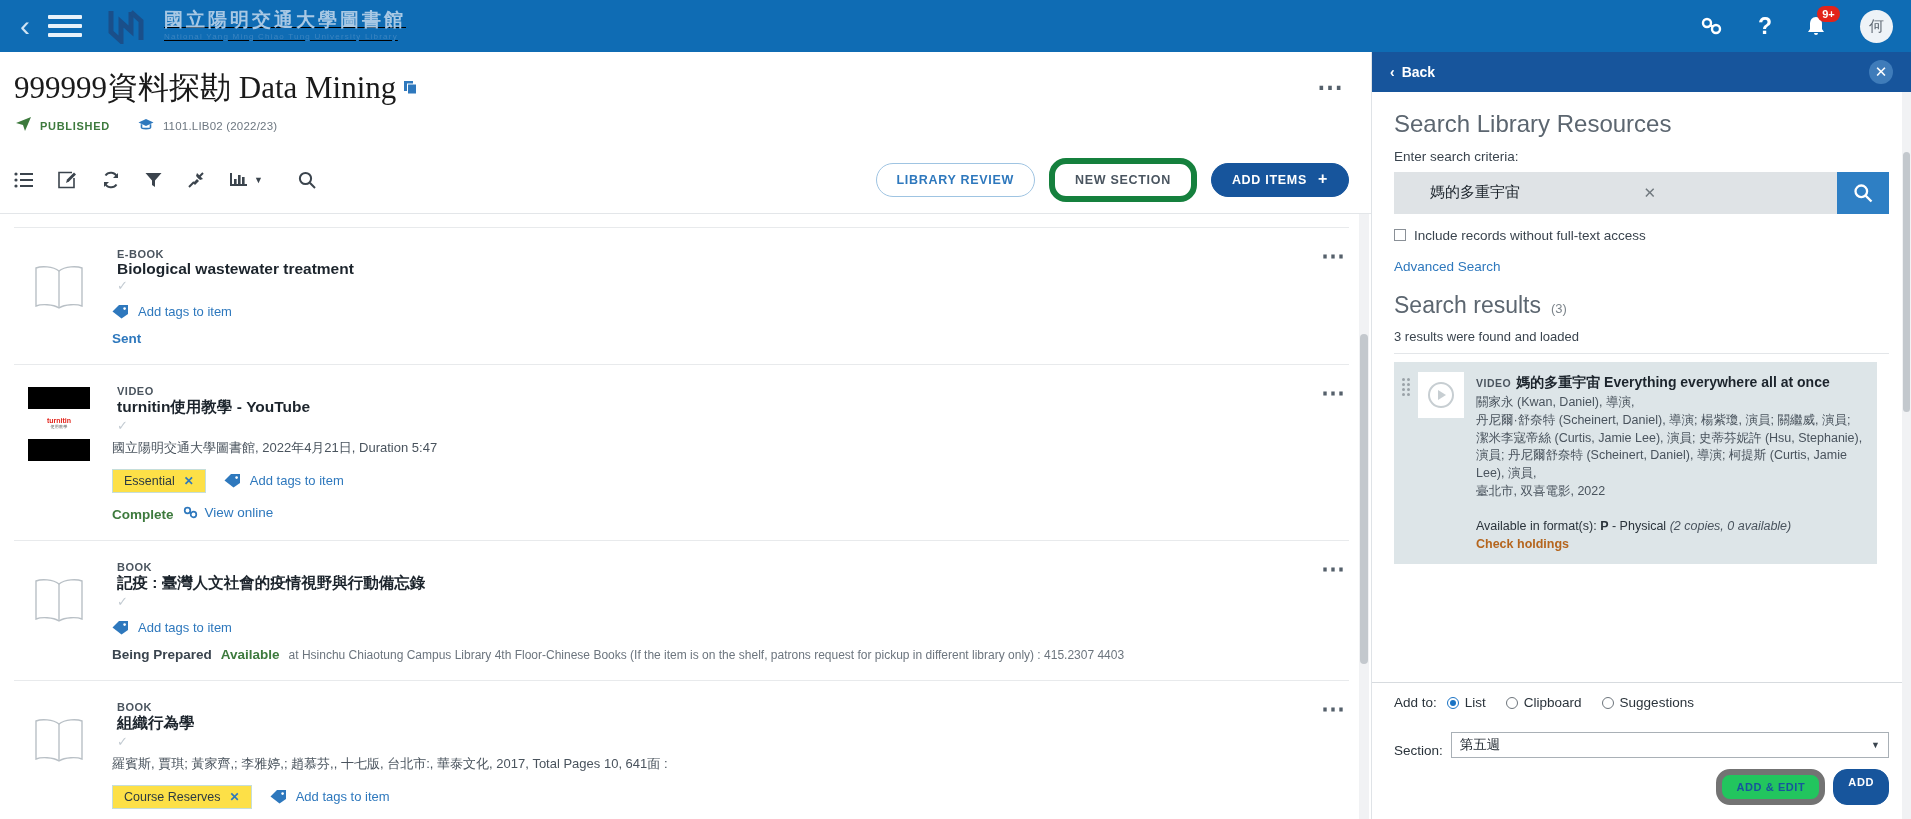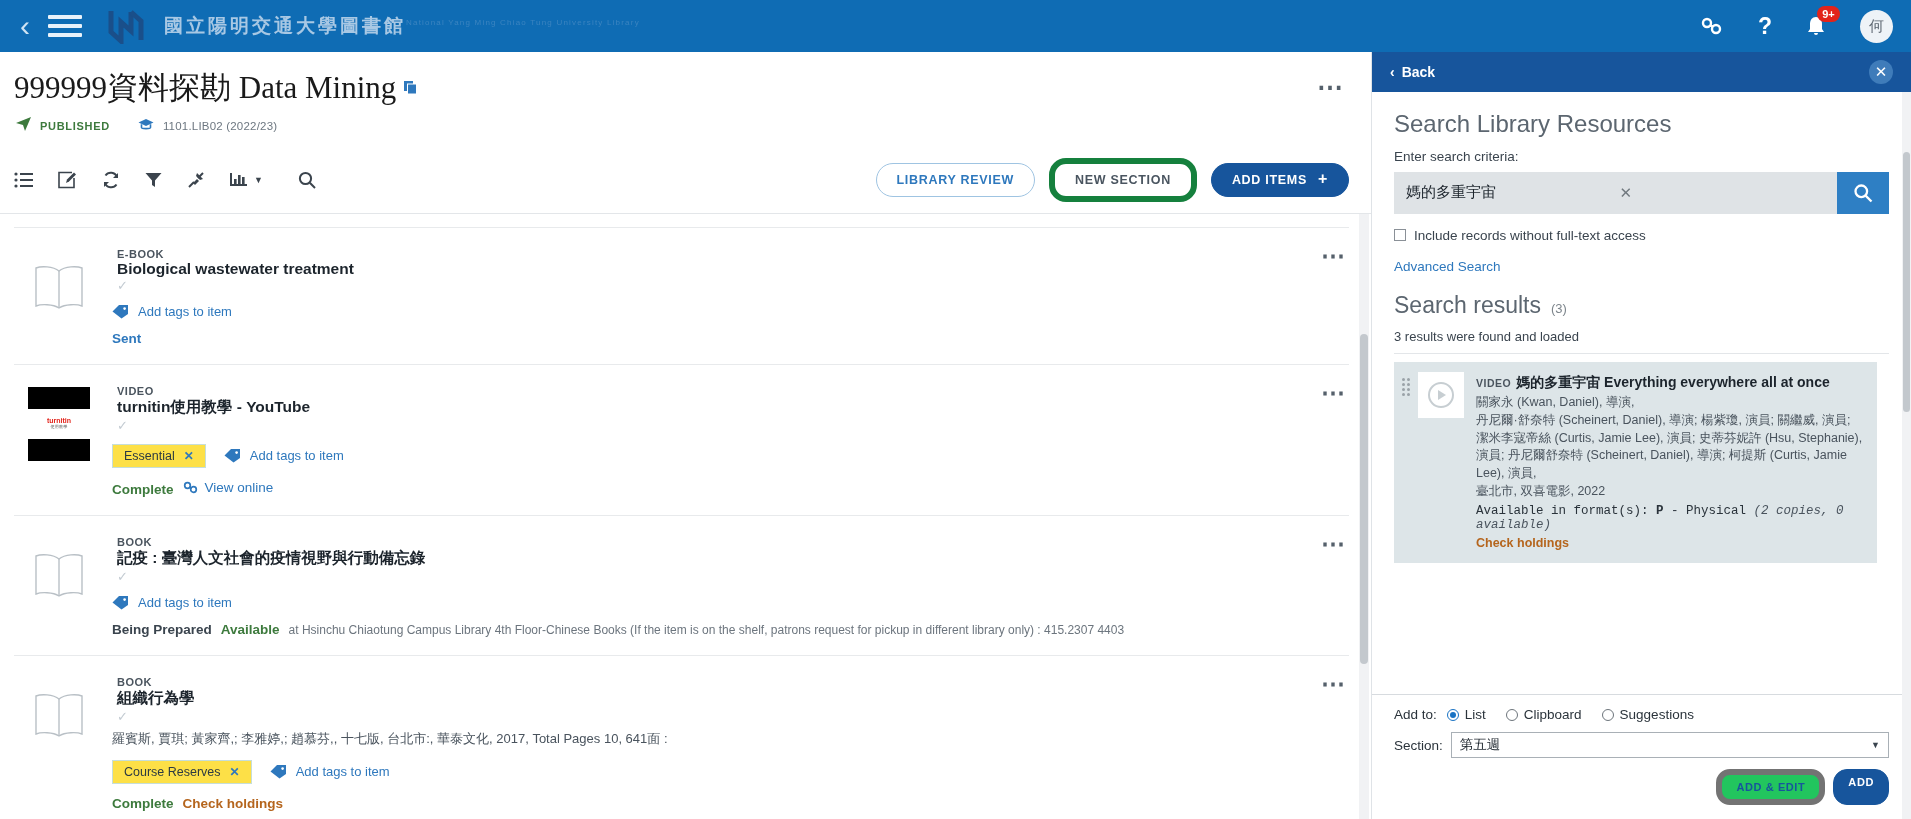--- a/index.html
+++ b/index.html
@@ -14,21 +14,21 @@
   .topbar {
     height: 52px; background: #0f6cb4; display: flex; align-items: center;
     padding: 0 18px 0 10px; flex: 0 0 52px; position: relative; z-index: 40;
   }
   .tb-back { color: #cfe4f4; font-size: 30px; line-height: 1; padding: 0 10px; cursor: pointer; font-weight: 300; }
   .tb-burger { width: 34px; height: 26px; margin-left: 8px; display: flex; flex-direction: column;
                justify-content: space-between; cursor: pointer; padding: 2px 0; }
   .tb-burger i { display: block; height: 4px; background: #e9f2fa; border-radius: 1px; }
   .brand { display: flex; align-items: center; margin-left: 26px; }
   .brand-mark { width: 42px; height: 36px; margin-right: 14px; }
-  .brand-text { display: flex; flex-direction: row; justify-content: center; }
+  .brand-text { display: flex; flex-direction: column; justify-content: center; text-decoration: underline; }
   .brand-cn { color: #a8c8e4; font-size: 19px; letter-spacing: 3px; font-weight: 600; line-height: 1.05; }
   .brand-en { color: #3b84c0; font-size: 8px; letter-spacing: 1.2px; line-height: 1.3; margin-top: 2px; }
   .tb-right { margin-left: auto; display: flex; align-items: center; gap: 34px; }
   .tb-ic { color: #ffffff; cursor: pointer; display: flex; align-items: center; justify-content: center; position: relative; }
   .tb-help { font-size: 23px; font-weight: 700; }
   .badge {
     position: absolute; top: -9px; right: -14px; background: #e2231a; color: #fff;
     font-size: 11px; font-weight: 700; border-radius: 11px; padding: 2px 5px; min-width: 23px;
     text-align: center; line-height: 1.1;
   }
@@ -130,21 +130,21 @@
     color: #fff; display: flex; align-items: center; justify-content: center; font-size: 15px; cursor: pointer;
   }
   .panel-body { flex: 1; padding: 18px 22px 0 22px; overflow: hidden; display: flex; flex-direction: column; min-height: 0; }
   .p-h1 { font-size: 24px; color: #5c6670; font-weight: 400; line-height: 1.2; }
   .p-label { font-size: 13.5px; color: #3a444e; margin-top: 10px; }
   .searchbar { display: flex; margin-top: 8px; height: 42px; }
   .sinput {
     flex: 1; background: #dfe3e6; border: none; display: flex; align-items: center;
     padding: 0 12px; font-size: 15px; color: #1c242c;
   }
-  .sinput span { flex: 1; }
+  .sinput span { flex: 1; margin-left: 24px; }
   .sclear { color: #71797f; font-size: 15px; cursor: pointer; padding-left: 8px; }
   .sbtn { width: 52px; background: #2e7fc4; display: flex; align-items: center; justify-content: center; cursor: pointer; }
   .chkrow { display: flex; align-items: center; gap: 8px; margin-top: 14px; }
   .chkbox { width: 12px; height: 12px; border: 1px solid #8a9097; background: #fff; }
   .chklabel { font-size: 13.5px; color: #3a444e; }
   .advlink { color: #2e78bd; font-size: 13.5px; margin-top: 16px; cursor: pointer; display: inline-block; }
   .p-h2 { font-size: 23px; color: #5c6670; font-weight: 400; margin-top: 18px; display: flex; align-items: baseline; gap: 10px; }
   .p-h2 .cnt { font-size: 13px; color: #7d858c; }
   .resline { font-size: 13px; color: #3a444e; margin-top: 10px; padding-bottom: 9px; border-bottom: 1px solid #e3e6e9; }
   .results { margin-top: 8px; flex: 1; min-height: 0; overflow: hidden; position: relative; }
@@ -159,35 +159,35 @@
     display: flex; align-items: center; justify-content: center;
   }
   .play { width: 26px; height: 26px; border: 2px solid #c7ced2; border-radius: 50%;
           display: flex; align-items: center; justify-content: center; }
   .play i { width: 0; height: 0; border-left: 8px solid #c7ced2; border-top: 5px solid transparent;
             border-bottom: 5px solid transparent; margin-left: 2px; }
   .rbody { flex: 1; min-width: 0; }
   .rtitle { font-size: 14px; color: #1c242c; font-weight: 700; line-height: 1.45; }
   .rkind { font-size: 10.5px; font-weight: 700; letter-spacing: 0.5px; color: #4a545e; margin-right: 5px; }
   .rmeta { font-size: 12.5px; color: #49535d; line-height: 1.42; margin-top: 2px; }
-  .ravail { font-size: 12.5px; color: #2a333b; margin-top: 3px; font-family: Liberation Mono, monospace; }
+  .ravail { font-size: 12.5px; color: #2a333b; margin-top: 18px; }
   .ravail b { font-weight: 700; }
   .ravail i { color: #49535d; }
   .rchk { color: #b5651d; font-size: 12.5px; font-weight: 600; margin-top: 4px; display: inline-block; cursor: pointer; }
   .addto {
     border-top: 1px solid #d7dbdf; padding: 12px 22px 14px 22px; background: #fff; flex: 0 0 auto;
   }
   .addto-row { display: flex; align-items: center; gap: 6px; font-size: 13.5px; color: #2a333b; }
   .addto-row .lbl { margin-right: 4px; }
   .radio { width: 12px; height: 12px; border-radius: 50%; border: 1px solid #6d757c; background: #fff;
            display: inline-flex; align-items: center; justify-content: center; cursor: pointer; }
   .radio.on { border-color: #1a73c4; }
   .radio.on i { width: 6px; height: 6px; border-radius: 50%; background: #1a73c4; display: block; }
   .radio-lbl { margin-right: 14px; cursor: pointer; }
-  .section-row { display: flex; align-items: center; gap: 8px; margin-top: 10px; }
+  .section-row { display: flex; align-items: flex-end; gap: 8px; margin-top: 22px; }
   .section-row .lbl { font-size: 13.5px; color: #2a333b; }
   .select {
     flex: 1; height: 26px; border: 1px solid #a9b0b6; background: #fff; display: flex;
     align-items: center; padding: 0 8px; font-size: 13.5px; color: #1c242c; cursor: pointer;
   }
   .select .caret { margin-left: auto; font-size: 9px; color: #3a444e; }
   .act-row { display: flex; justify-content: flex-end; gap: 8px; margin-top: 11px; }
   .btn-sm {
     font-size: 11px; font-weight: 700; letter-spacing: 0.6px; border-radius: 14px; padding: 6px 14px;
     cursor: pointer;
@@ -395,20 +395,21 @@
                   </div>
                 <div class="bar"></div>
               </div>
             </div>
             <div class="icontent">
               <div class="line1">
                 <span class="kind">VIDEO</span>
                 <span class="ititle">turnitin使用教學 - YouTube</span>
                 <span class="check">✓</span>
               </div>
+              <div class="idesc">國立陽明交通大學圖書館, 2022年4月21日, Duration 5:47</div>
               <div class="tagrow">
                 <div class="tag">
                   <span>Essential</span>
                   <span class="x">✕</span>
                 </div>
                 <div class="addtags">
                   <svg width="17" height="15" viewBox="0 0 17 15">
                       <path d="M0.5 7.5 L7 1 L16 1 L16 10 L9.5 14.5 Z" fill="#2e78bd"></path>
                       <circle cx="12.6" cy="4.6" r="1.3" fill="#fff"></circle>
                     </svg>

